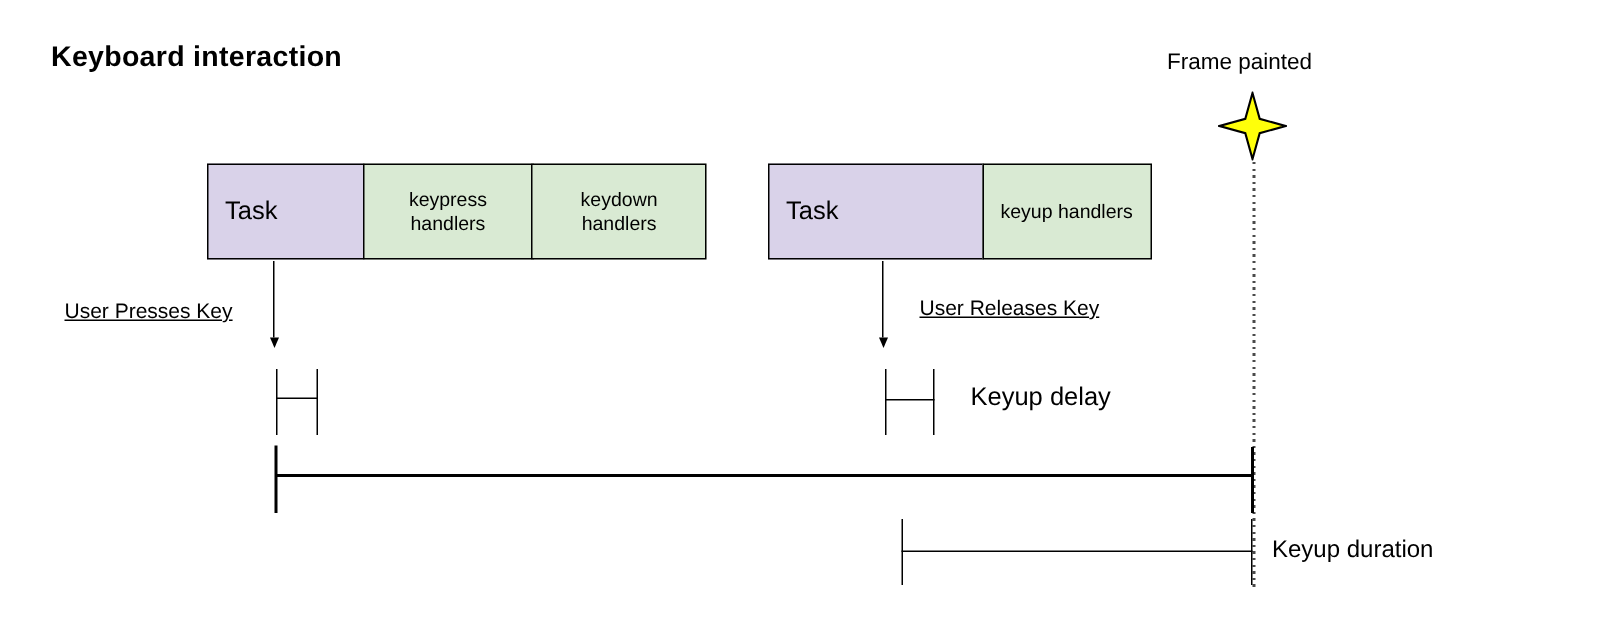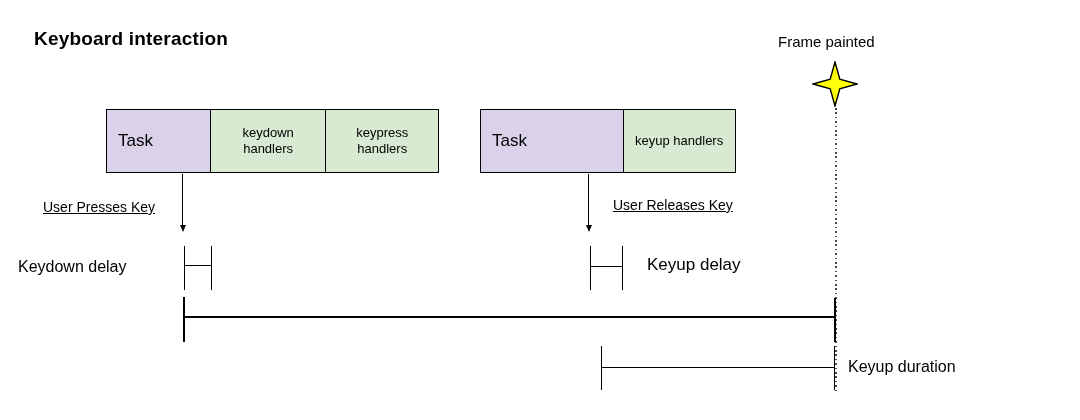--- a/index.html
+++ b/index.html
@@ -42,20 +42,21 @@
     height: 64px;
   }
   .block-keydown { left: 106px; }
   .block-keyup { left: 480px; }
   .cell {
     box-sizing: border-box;
     border: 1.4px solid #000000;
     height: 64px;
     display: flex;
     align-items: center;
+    margin-left: 32px;
   }
   .cell + .cell { margin-left: -1.4px; }
   .task-cell {
     background: #d9d2e9;
     padding-left: 11px;
     font-size: 17px;
   }
   .task-cell.w1 { width: 105px; }
   .task-cell.w2 { width: 144px; }
   .handler-cell {
@@ -134,25 +135,25 @@
       <polygon points="23,1 27.8,18.2 45,23 27.8,27.8 23,45 18.2,27.8 1,23 18.2,18.2" stroke="#000000" stroke-width="1.4" stroke-linejoin="miter" fill="#ffff0a"></polygon>
     </svg>
   </div>
 
   <div class="abs dotted-line"></div>
 
   <div class="abs block block-keydown">
     <div class="cell task-cell w1">
       <span>Task</span>
     </div>
+    <div class="cell handler-cell hw2">
+      <span class="wrap-label">keypress handlers</span>
+    </div>
     <div class="cell handler-cell hw1">
       <span class="wrap-label">keydown handlers</span>
-    </div>
-    <div class="cell handler-cell hw2">
-      <span class="wrap-label">keypress handlers</span>
     </div>
   </div>
 
   <div class="abs block block-keyup">
     <div class="cell task-cell w2">
       <span>Task</span>
     </div>
     <div class="cell handler-cell hw3">
       <span>keyup handlers</span>
     </div>
@@ -162,21 +163,20 @@
   <div class="abs arrow-head arrow-head-1"></div>
   <div class="abs event-label event-label-presses">User Presses Key</div>
 
   <div class="abs vline event-arrow-line-2"></div>
   <div class="abs arrow-head arrow-head-2"></div>
   <div class="abs event-label event-label-releases">User Releases Key</div>
 
   <div class="abs vline kd-tick-l"></div>
   <div class="abs vline kd-tick-r"></div>
   <div class="abs hline kd-conn"></div>
-  <div class="abs delay-label keydown-delay-label">Keydown delay</div>
 
   <div class="abs vline ku-tick-l"></div>
   <div class="abs vline ku-tick-r"></div>
   <div class="abs hline ku-conn"></div>
   <div class="abs delay-label keyup-delay-label">Keyup delay</div>
 
   <div class="abs vline kdur-tick-l"></div>
   <div class="abs vline kdur-tick-r"></div>
   <div class="abs hline kdur-conn"></div>
 

